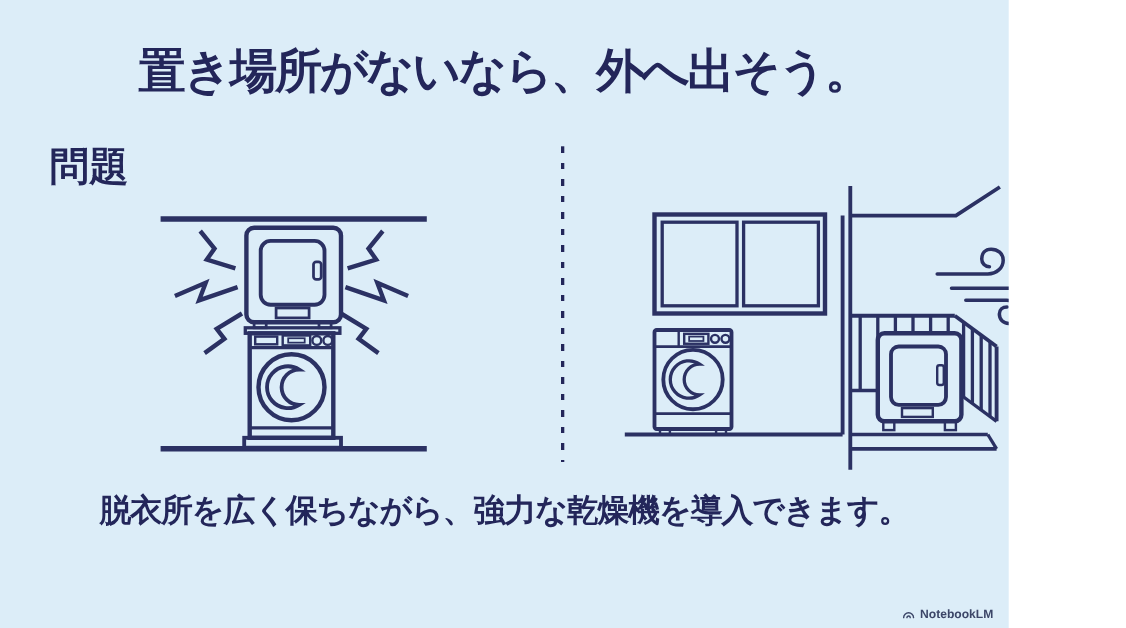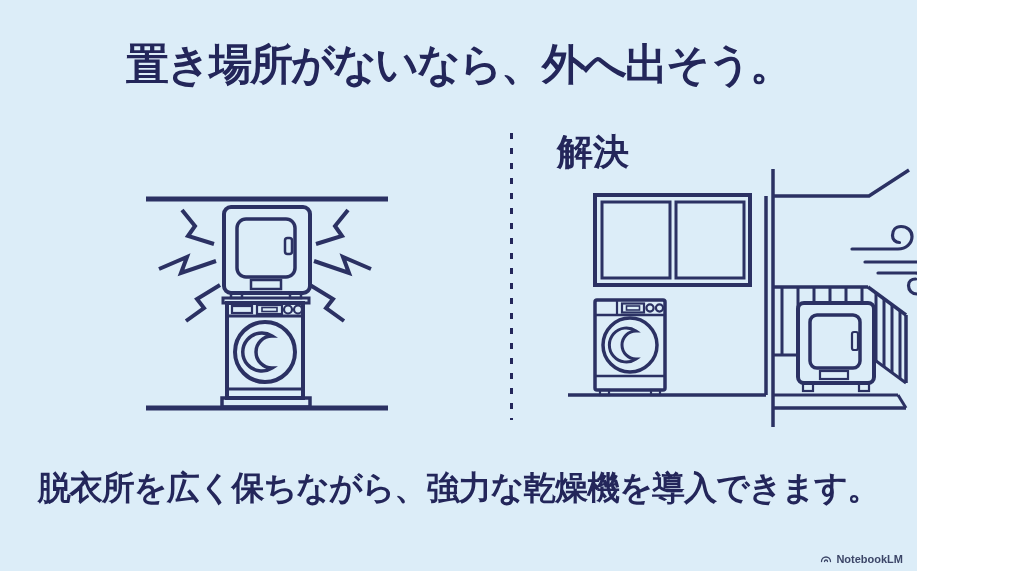--- a/index.html
+++ b/index.html
@@ -38,36 +38,36 @@
   }
   .illus{position:absolute;}
   .illus-problem{left:138px;top:185px;}
   .illus-solution{left:560px;top:165px;}
   svg .stroke{stroke:var(--line-color);fill:none;}
   svg .fillbg{fill:var(--background-color);}
   .footer-line{
     position:absolute;left:0;width:100%;text-align:center;
     font-weight:700;color:var(--ink-color);
   }
-  .footer-1{top:466px;font-size:33px;letter-spacing:-1px;}
+  .footer-1{top:445px;font-size:29px;letter-spacing:-1px;}
   .footer-2{top:512px;font-size:30px;letter-spacing:-1px;}
   .watermark{
     position:absolute;right:14px;bottom:6px;
     display:flex;align-items:flex-end;gap:4px;
     font-size:11px;font-weight:600;color:var(--watermark-color);
   }
 </style>
 </head>
 <body>
 
 <div class="canvas">
 
   <div class="title">置き場所がないなら、外へ出そう。</div>
 
-  <div class="panel-label label-solution">解決</div>
+  <div class="panel-label label-problem">問題</div>
 
   <div class="divider"></div>
 
   <svg class="illus illus-problem" width="260" height="240" viewBox="0 0 260 240">
     <g class="stroke" stroke-linecap="butt" stroke-linejoin="miter">
       <line x1="8" y1="14" x2="250" y2="14" stroke-width="5"></line>
       <line x1="8" y1="223" x2="250" y2="223" stroke-width="5"></line>
 
       <g stroke-width="4">
         <polyline points="44,25 57,41 50,51 76,59"></polyline>

